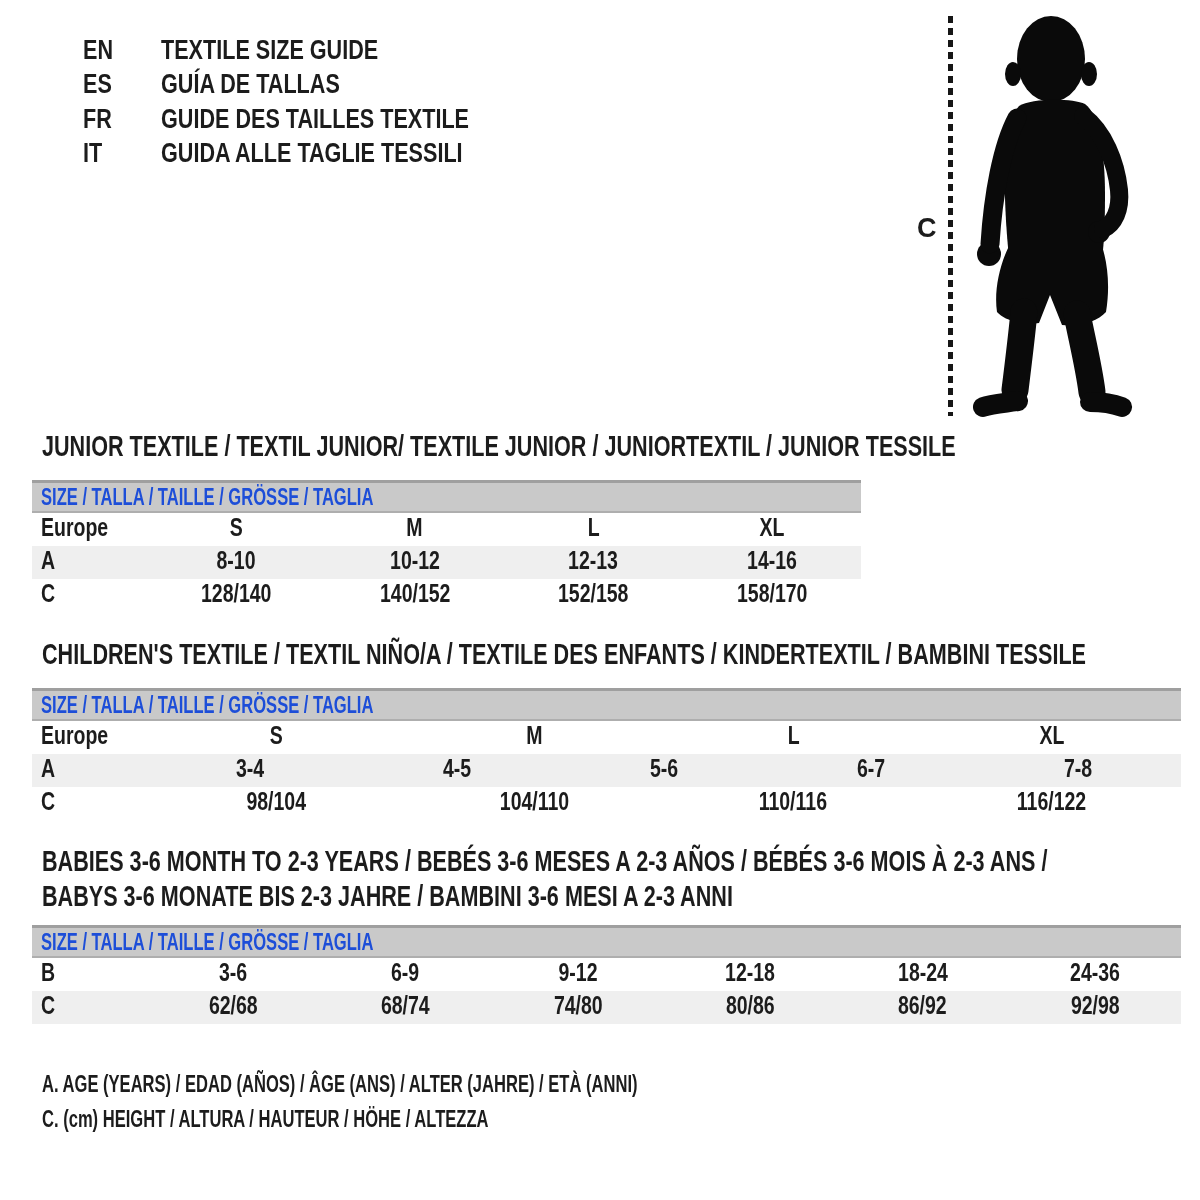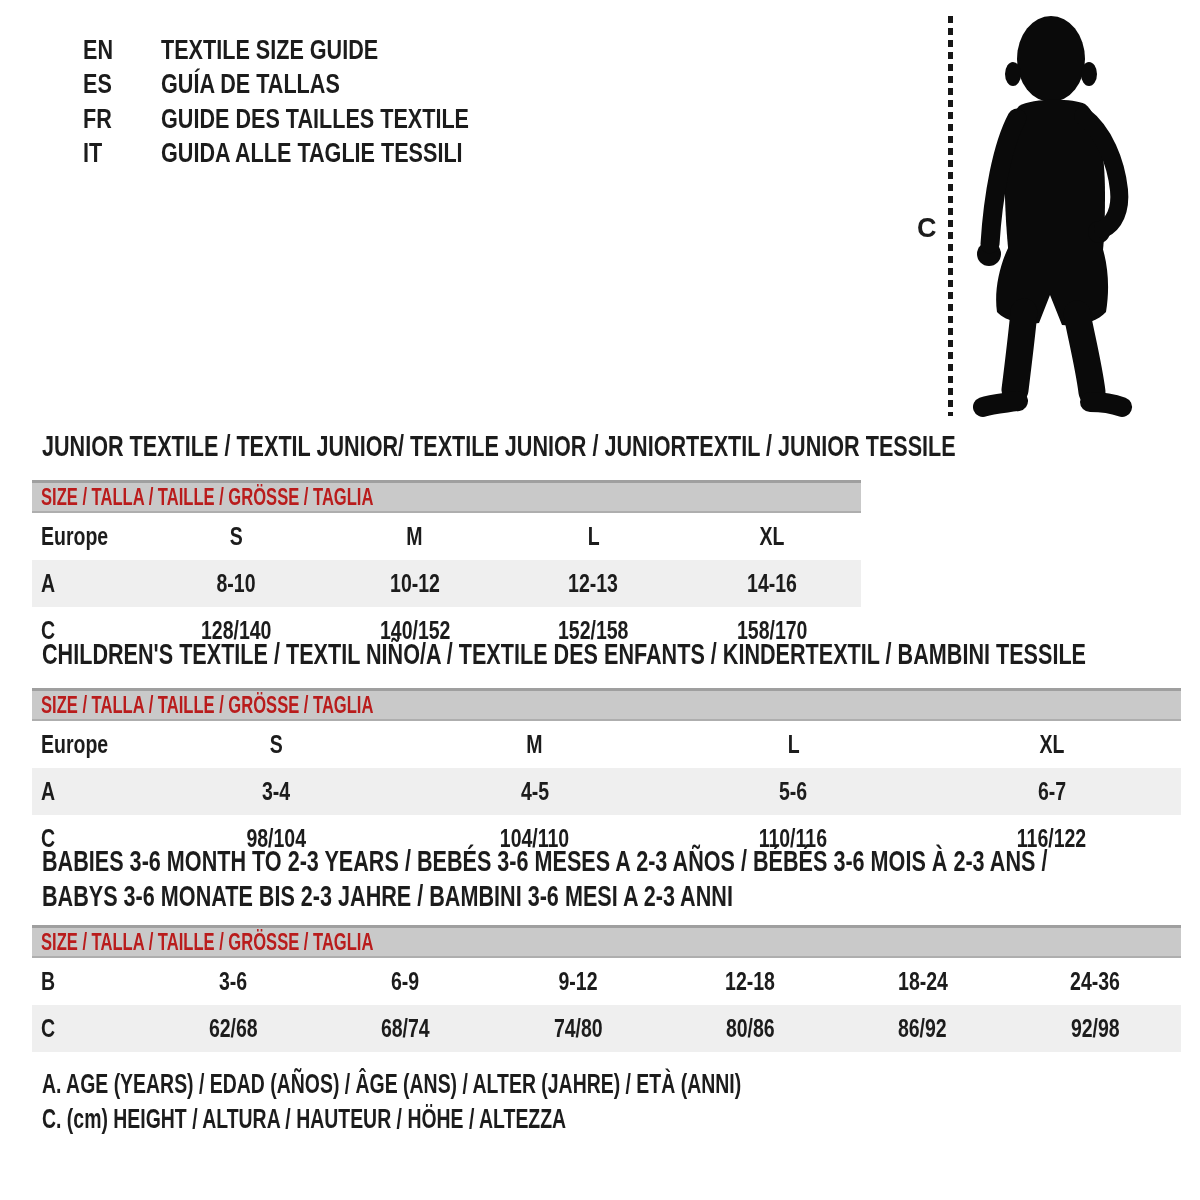--- a/index.html
+++ b/index.html
@@ -40,30 +40,30 @@
   
   .table { position:absolute; left:32px; }
   #junior-table   { top:480px; width:829px; }
   #children-table { top:688px; width:1149px; }
   #babies-table   { top:925px; width:1149px; }
 
   .size-bar {
     height:33px; background:#c9c9c9;
     border-top:3px solid #9f9f9f; border-bottom:2px solid #aeaeae;
     display:flex; align-items:center; padding-left:9px;
-    font-size:23px; color:#b91c1c;
+    font-size:23px; color:#1d4ed8;
   }
-  .trow { display:flex; align-items:center; height:47px; font-size:25px; }
+  .trow { display:flex; height:33px; font-size:25px; }
   .trows .trow:nth-child(even) { background:#efefef; }
   .tcell.label { width:115px; padding-left:9px; }
   .tcell.data  { flex:1; text-align:center; }
 
   
   .notes { position:absolute; left:42px; top:1067px; }
-  .note-line { height:35px; display:flex; align-items:center; font-size:27px; }
+  .note-line { height:35px; display:flex; align-items:center; font-size:23px; }
 </style>
 </head>
 <body>
 
 <div class="page">
 
   <div class="lang-block">
     <div class="lang-row">
       <span class="lang-code"><span class="sx80">EN</span></span>
       <span class="sx80">TEXTILE SIZE GUIDE</span>
@@ -150,20 +150,21 @@
           <div class="tcell data"><span class="sx78c">M</span></div>
           <div class="tcell data"><span class="sx78c">L</span></div>
           <div class="tcell data"><span class="sx78c">XL</span></div>
         </div>
         <div class="trow">
           <div class="tcell label"><span class="sx78">A</span></div>
           <div class="tcell data"><span class="sx78c">3-4</span></div>
           <div class="tcell data"><span class="sx78c">4-5</span></div>
           <div class="tcell data"><span class="sx78c">5-6</span></div>
           <div class="tcell data"><span class="sx78c">6-7</span></div>
+          <div class="tcell data"><span class="sx78c">7-8</span></div>
         </div>
         <div class="trow">
           <div class="tcell label"><span class="sx78">C</span></div>
           <div class="tcell data"><span class="sx78c">98/104</span></div>
           <div class="tcell data"><span class="sx78c">104/110</span></div>
           <div class="tcell data"><span class="sx78c">110/116</span></div>
           <div class="tcell data"><span class="sx78c">116/122</span></div>
         </div>
       </div>
   </div>

